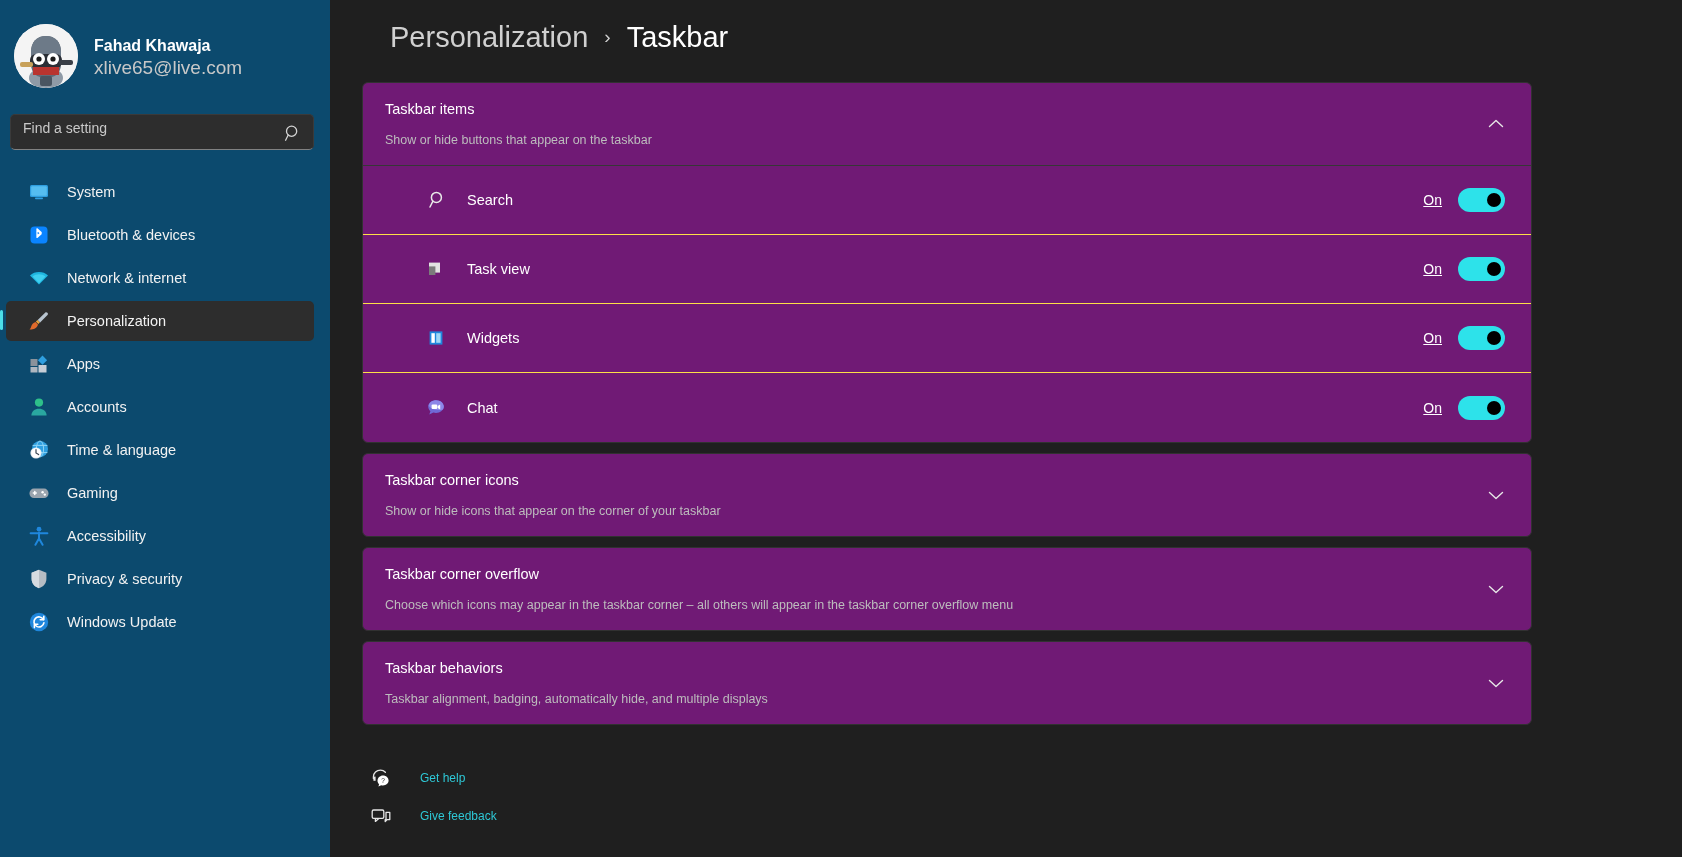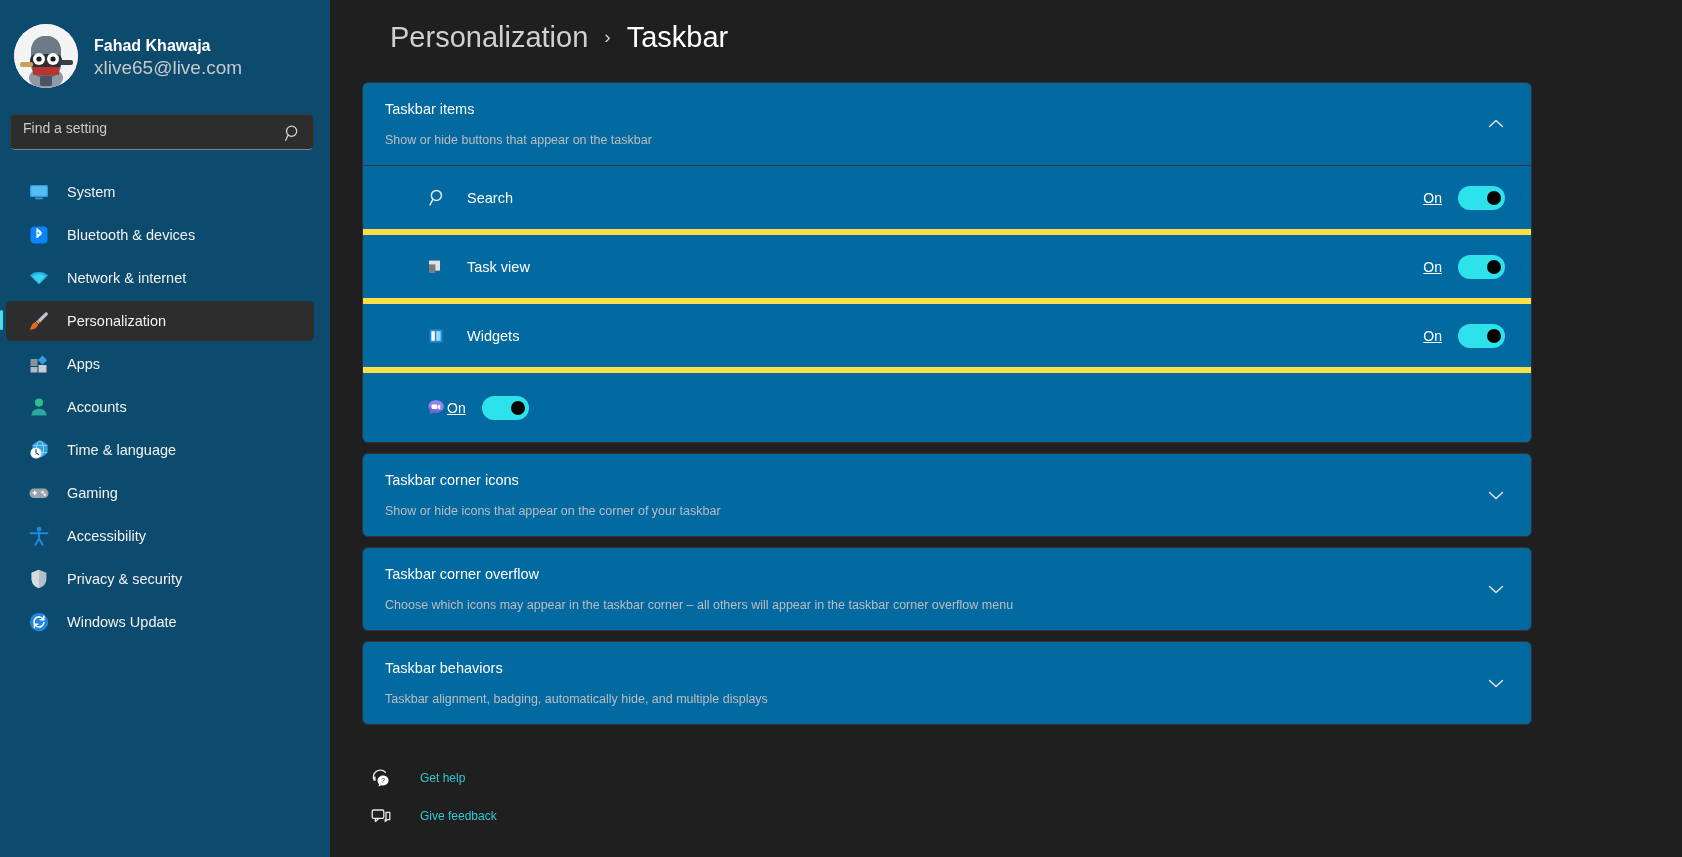--- a/index.html
+++ b/index.html
@@ -55,32 +55,32 @@
   .nav-label { margin-left: 17px; font-size: 14.5px; color: #f2f2f2; white-space: nowrap; }
 
   
   .content { flex: 1 1 auto; height: 857px; padding-left: 32px; padding-top: 14px; position: relative; }
   .breadcrumb { display: flex; align-items: center; height: 46px; padding-left: 28px; }
   .crumb-link { font-size: 29px; color: #d0d0d0; }
   .crumb-sep { font-size: 19px; color: #d0d0d0; margin: 0 16px; }
   .crumb-current { font-size: 29px; color: #ffffff; }
 
   .cards { margin-top: 22px; padding-right: 150px; }
-  .card { background: #0369a1; border: 1px solid #313131; border-radius: 6px; margin-bottom: 10px; overflow: hidden; }
+  .card { background: #701a75; border: 1px solid #313131; border-radius: 6px; margin-bottom: 10px; overflow: hidden; }
 
   .card-head { display: flex; align-items: center; padding: 16px 22px; min-height: 80px; }
   .card-head-text { flex: 1 1 auto; }
   .card-title { font-size: 14.5px; color: #ffffff; line-height: 20px; }
   .card-sub { font-size: 12.5px; color: #bdbdbd; line-height: 18px; margin-top: 12px; }
   .chev { width: 26px; height: 26px; flex: 0 0 26px; display: flex; align-items: center; justify-content: center; }
 
   .rows { border-top: 1px solid #373737; }
   .row {
     display: flex; align-items: center; height: 69px;
-    padding: 0 26px 0 62px; border-bottom: 6px solid #fde047;
+    padding: 0 26px 0 62px; border-bottom: 1px solid #fde047;
   }
   .row:last-child { border-bottom: 0; }
   .row-ico { width: 22px; height: 22px; flex: 0 0 22px; display: flex; align-items: center; justify-content: center; }
   .row-label { margin-left: 20px; font-size: 14.5px; color: #ffffff; flex: 1 1 auto; }
   .row-state { font-size: 14px; color: #ffffff; margin-right: 16px; text-decoration: underline; }
   .toggle {
     width: 47px; height: 24px; border-radius: 12px;
     background: #2de2ea; position: relative; flex: 0 0 47px;
   }
   .toggle::after {
@@ -329,20 +329,21 @@
 
           <div class="row">
             <span class="row-ico">
               <svg viewBox="0 0 22 22" width="22" height="22">
                 <path d="M11 3.2c4.3 0 7.8 2.8 7.8 6.4 0 3.5-3.5 6.4-7.8 6.4-.9 0-1.8-.1-2.6-.4l-4.1 2 1.1-3.4c-1.4-1.2-2.2-2.8-2.2-4.6 0-3.6 3.5-6.4 7.8-6.4z" fill="#6f69d6"></path>
                 <path d="M11 3.2c4.3 0 7.8 2.8 7.8 6.4 0 1-.3 1.9-.8 2.8-2.6.9-8.8 1-12.4-1.6-.9-.6-1.5-1.4-1.9-2.3.6-3.1 3.8-5.3 7.3-5.3z" fill="#8d87e8"></path>
                 <rect x="6.6" y="7.6" width="5.6" height="4.4" rx="1" fill="#ffffff"></rect>
                 <path d="M12.6 9l2.6-1.4v4.8L12.6 11z" fill="#ffffff"></path>
               </svg>
             </span>
+            <span class="row-label">Chat</span>
             <span class="row-state">On</span>
             <span class="toggle"></span>
           </div>
 
         </div>
       </div>
 
       <div class="card">
         <div class="card-head">
           <div class="card-head-text">

